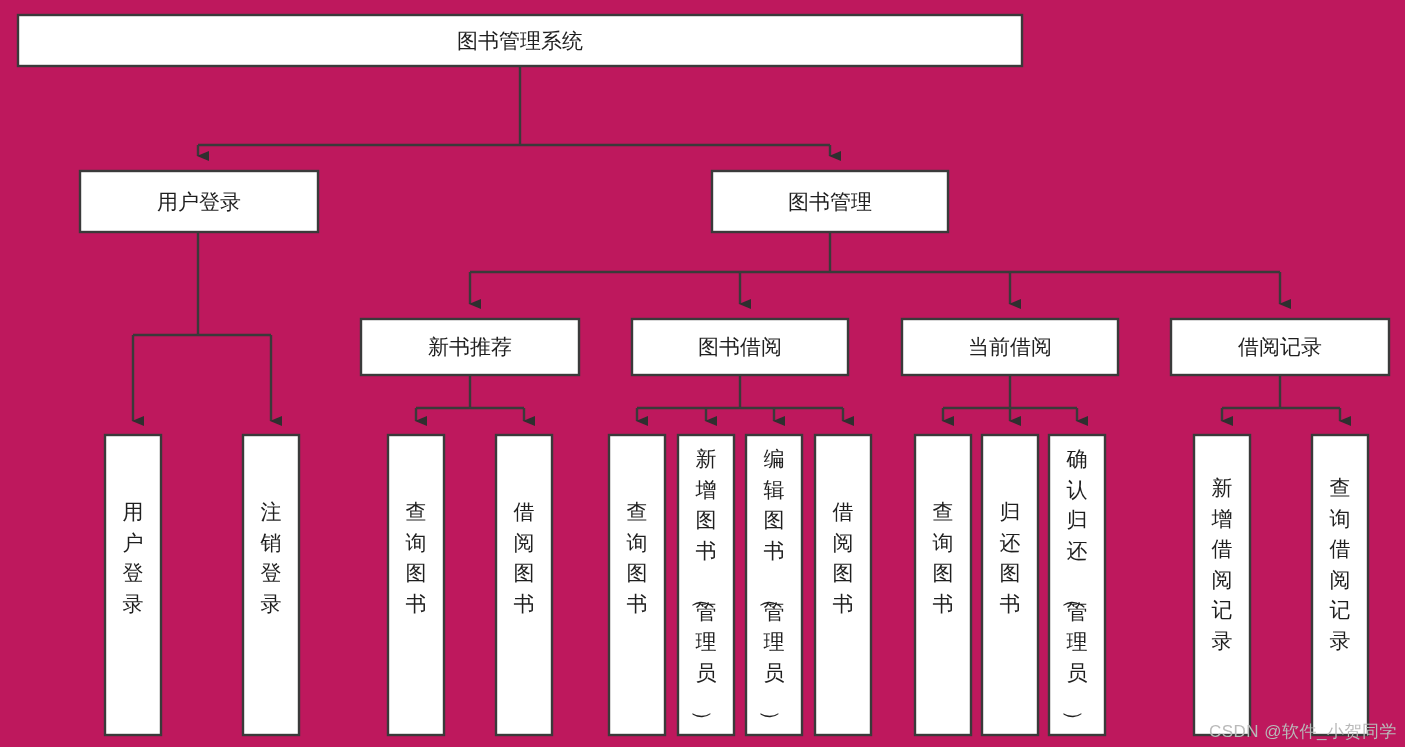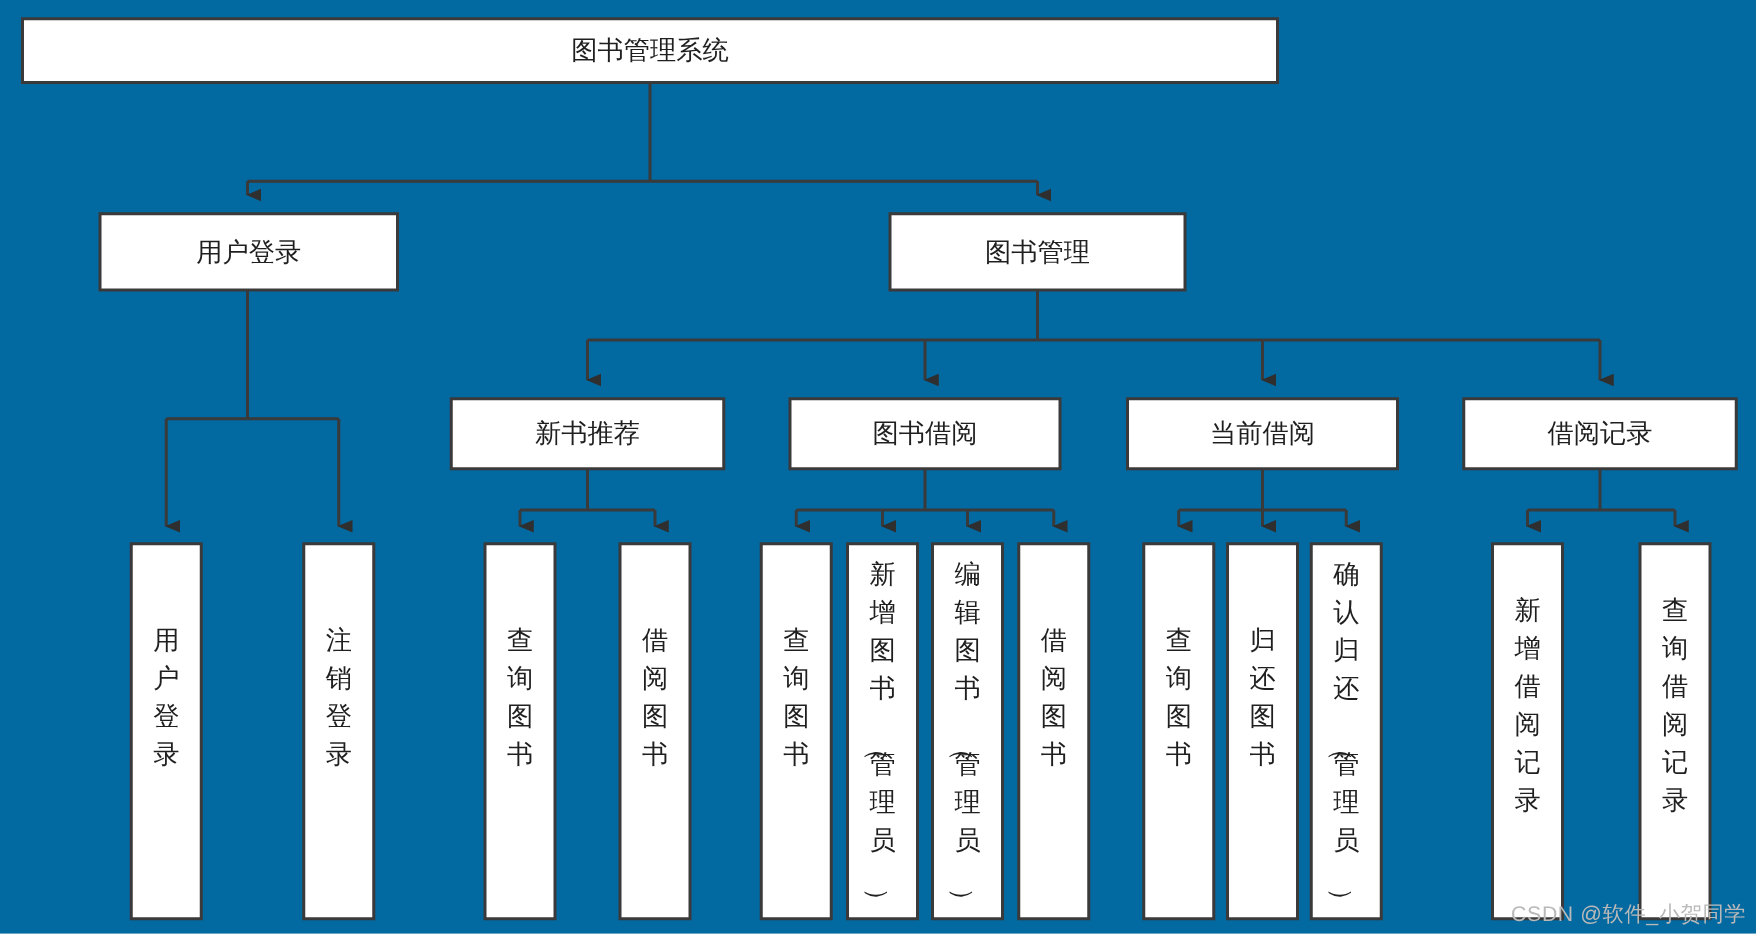--- a/index.html
+++ b/index.html
@@ -8,21 +8,21 @@
     padding: 0;
     background: #ffffff;
   }
   body {
     font-family: "Liberation Sans", "DejaVu Sans", sans-serif;
   }
   #diagram-root {
     position: relative;
     width: 1405px;
     height: 747px;
-    background: #0369a1;
+    background: #be185d;
     overflow: hidden;
   }
   svg#tree-svg {
     position: absolute;
     left: 0;
     top: 0;
     width: 1405px;
     height: 747px;
     display: block;
   }

